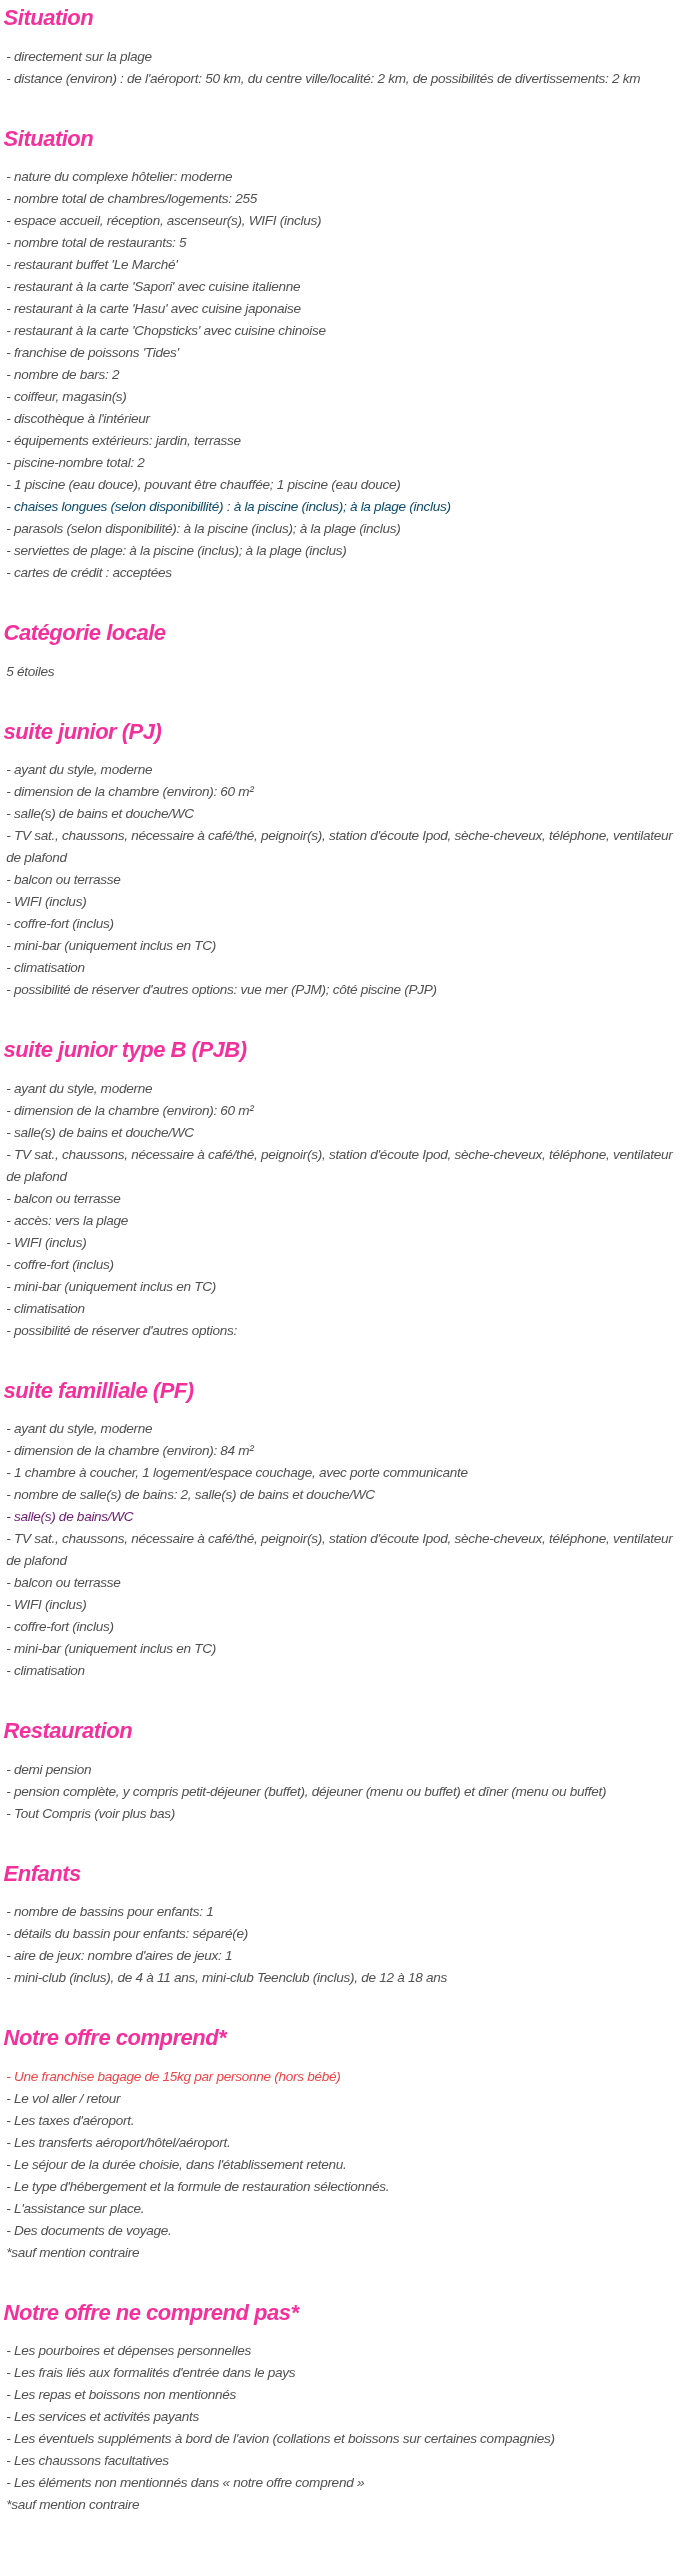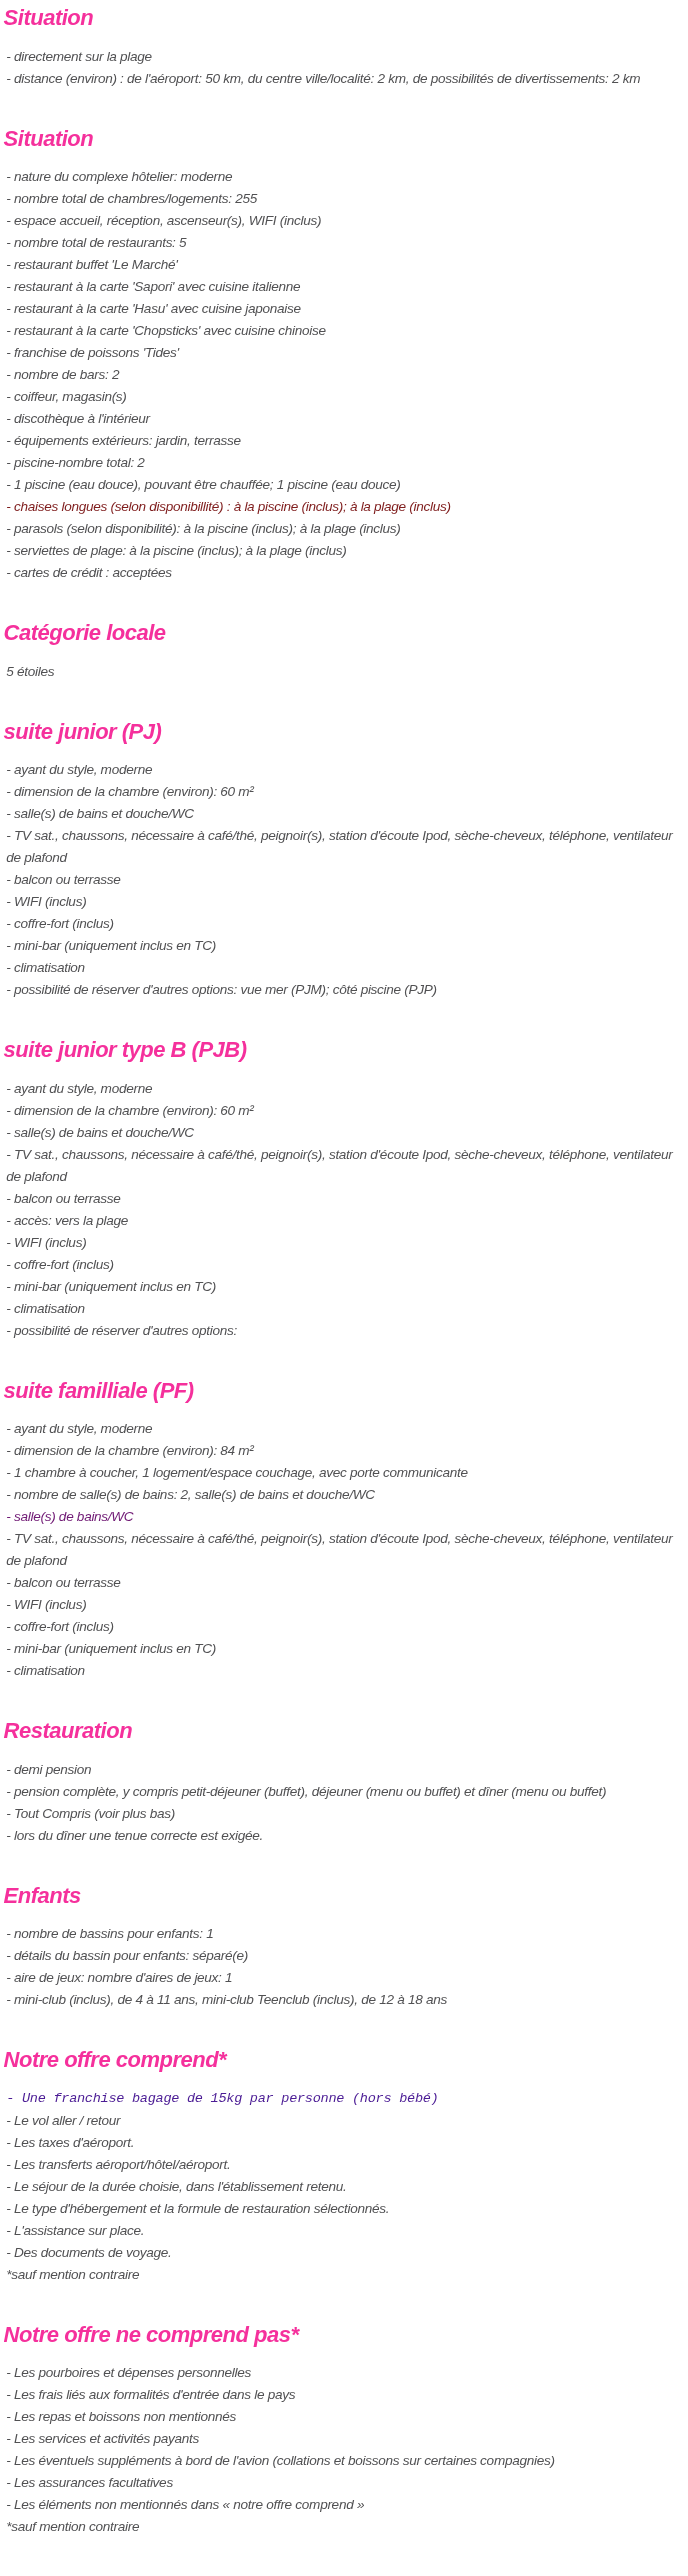--- a/index.html
+++ b/index.html
@@ -67,21 +67,21 @@
         <p class="item" style="color: rgb(81, 81, 83);">- restaurant à la carte 'Sapori' avec cuisine italienne</p>
         <p class="item" style="color: rgb(81, 81, 83);">- restaurant à la carte 'Hasu' avec cuisine japonaise</p>
         <p class="item" style="color: rgb(81, 81, 83);">- restaurant à la carte 'Chopsticks' avec cuisine chinoise</p>
         <p class="item" style="color: rgb(81, 81, 83);">- franchise de poissons 'Tides'</p>
         <p class="item" style="color: rgb(81, 81, 83);">- nombre de bars: 2</p>
         <p class="item" style="color: rgb(81, 81, 83);">- coiffeur, magasin(s)</p>
         <p class="item" style="color: rgb(81, 81, 83);">- discothèque à l'intérieur</p>
         <p class="item" style="color: rgb(81, 81, 83);">- équipements extérieurs: jardin, terrasse</p>
         <p class="item" style="color: rgb(81, 81, 83);">- piscine-nombre total: 2</p>
         <p class="item" style="color: rgb(81, 81, 83);">- 1 piscine (eau douce), pouvant être chauffée; 1 piscine (eau douce)</p>
-        <p class="item" style="color: #7f1d1d;">- chaises longues (selon disponibillité) : à la piscine (inclus); à la plage (inclus)</p>
+        <p class="item" style="color: #0c4a6e;">- chaises longues (selon disponibillité) : à la piscine (inclus); à la plage (inclus)</p>
         <p class="item" style="color: rgb(81, 81, 83);">- parasols (selon disponibilité): à la piscine (inclus); à la plage (inclus)</p>
         <p class="item" style="color: rgb(81, 81, 83);">- serviettes de plage: à la piscine (inclus); à la plage (inclus)</p>
         <p class="item" style="color: rgb(81, 81, 83);">- cartes de crédit : acceptées</p>
       </div>
     </section>
     <section class="section">
       <h2 class="section-title" style="color: rgb(245, 48, 156);">Catégorie locale</h2>
       <div class="section-items">
         <p class="item" style="color: rgb(81, 81, 83);">5 étoiles</p>
       </div>
@@ -132,53 +132,52 @@
         <p class="item" style="color: rgb(81, 81, 83);">- mini-bar (uniquement inclus en TC)</p>
         <p class="item" style="color: rgb(81, 81, 83);">- climatisation</p>
       </div>
     </section>
     <section class="section">
       <h2 class="section-title" style="color: rgb(245, 48, 156);">Restauration</h2>
       <div class="section-items">
         <p class="item" style="color: rgb(81, 81, 83);">- demi pension</p>
         <p class="item" style="color: rgb(81, 81, 83);">- pension complète, y compris petit-déjeuner (buffet), déjeuner (menu ou buffet) et dîner (menu ou buffet)</p>
         <p class="item" style="color: rgb(81, 81, 83);">- Tout Compris (voir plus bas)</p>
-        <p class="item" style="color: rgb(81, 81, 83);">- lors du dîner une tenue correcte est exigée.</p>
       </div>
     </section>
     <section class="section">
       <h2 class="section-title" style="color: rgb(245, 48, 156);">Enfants</h2>
       <div class="section-items">
         <p class="item" style="color: rgb(81, 81, 83);">- nombre de bassins pour enfants: 1</p>
         <p class="item" style="color: rgb(81, 81, 83);">- détails du bassin pour enfants: séparé(e)</p>
         <p class="item" style="color: rgb(81, 81, 83);">- aire de jeux: nombre d'aires de jeux: 1</p>
         <p class="item" style="color: rgb(81, 81, 83);">- mini-club (inclus), de 4 à 11 ans, mini-club Teenclub (inclus), de 12 à 18 ans</p>
       </div>
     </section>
     <section class="section">
       <h2 class="section-title" style="color: rgb(245, 48, 156);">Notre offre comprend*</h2>
       <div class="section-items">
-        <p class="item" style="color: #4c1d95; font-family: Liberation Mono, monospace;">- Une franchise bagage de 15kg par personne (hors bébé)</p>
+        <p class="item" style="color: #ef4444;">- Une franchise bagage de 15kg par personne (hors bébé)</p>
         <p class="item" style="color: rgb(81, 81, 83);">- Le vol aller / retour</p>
         <p class="item" style="color: rgb(81, 81, 83);">- Les taxes d'aéroport.</p>
         <p class="item" style="color: rgb(81, 81, 83);">- Les transferts aéroport/hôtel/aéroport.</p>
         <p class="item" style="color: rgb(81, 81, 83);">- Le séjour de la durée choisie, dans l'établissement retenu.</p>
         <p class="item" style="color: rgb(81, 81, 83);">- Le type d'hébergement et la formule de restauration sélectionnés.</p>
         <p class="item" style="color: rgb(81, 81, 83);">- L'assistance sur place.</p>
         <p class="item" style="color: rgb(81, 81, 83);">- Des documents de voyage.</p>
         <p class="item" style="color: rgb(81, 81, 83);">*sauf mention contraire</p>
       </div>
     </section>
     <section class="section">
       <h2 class="section-title" style="color: rgb(245, 48, 156);">Notre offre ne comprend pas*</h2>
       <div class="section-items">
         <p class="item" style="color: rgb(81, 81, 83);">- Les pourboires et dépenses personnelles</p>
         <p class="item" style="color: rgb(81, 81, 83);">- Les frais liés aux formalités d'entrée dans le pays</p>
         <p class="item" style="color: rgb(81, 81, 83);">- Les repas et boissons non mentionnés</p>
         <p class="item" style="color: rgb(81, 81, 83);">- Les services et activités payants</p>
         <p class="item" style="color: rgb(81, 81, 83);">- Les éventuels suppléments à bord de l'avion (collations et boissons sur certaines compagnies)</p>
-        <p class="item" style="color: rgb(81, 81, 83);">- Les assurances facultatives</p>
+        <p class="item" style="color: rgb(81, 81, 83);">- Les chaussons facultatives</p>
         <p class="item" style="color: rgb(81, 81, 83);">- Les éléments non mentionnés dans « notre offre comprend »</p>
         <p class="item" style="color: rgb(81, 81, 83);">*sauf mention contraire</p>
       </div>
     </section>
   </main>
 
 
 </body></html>

